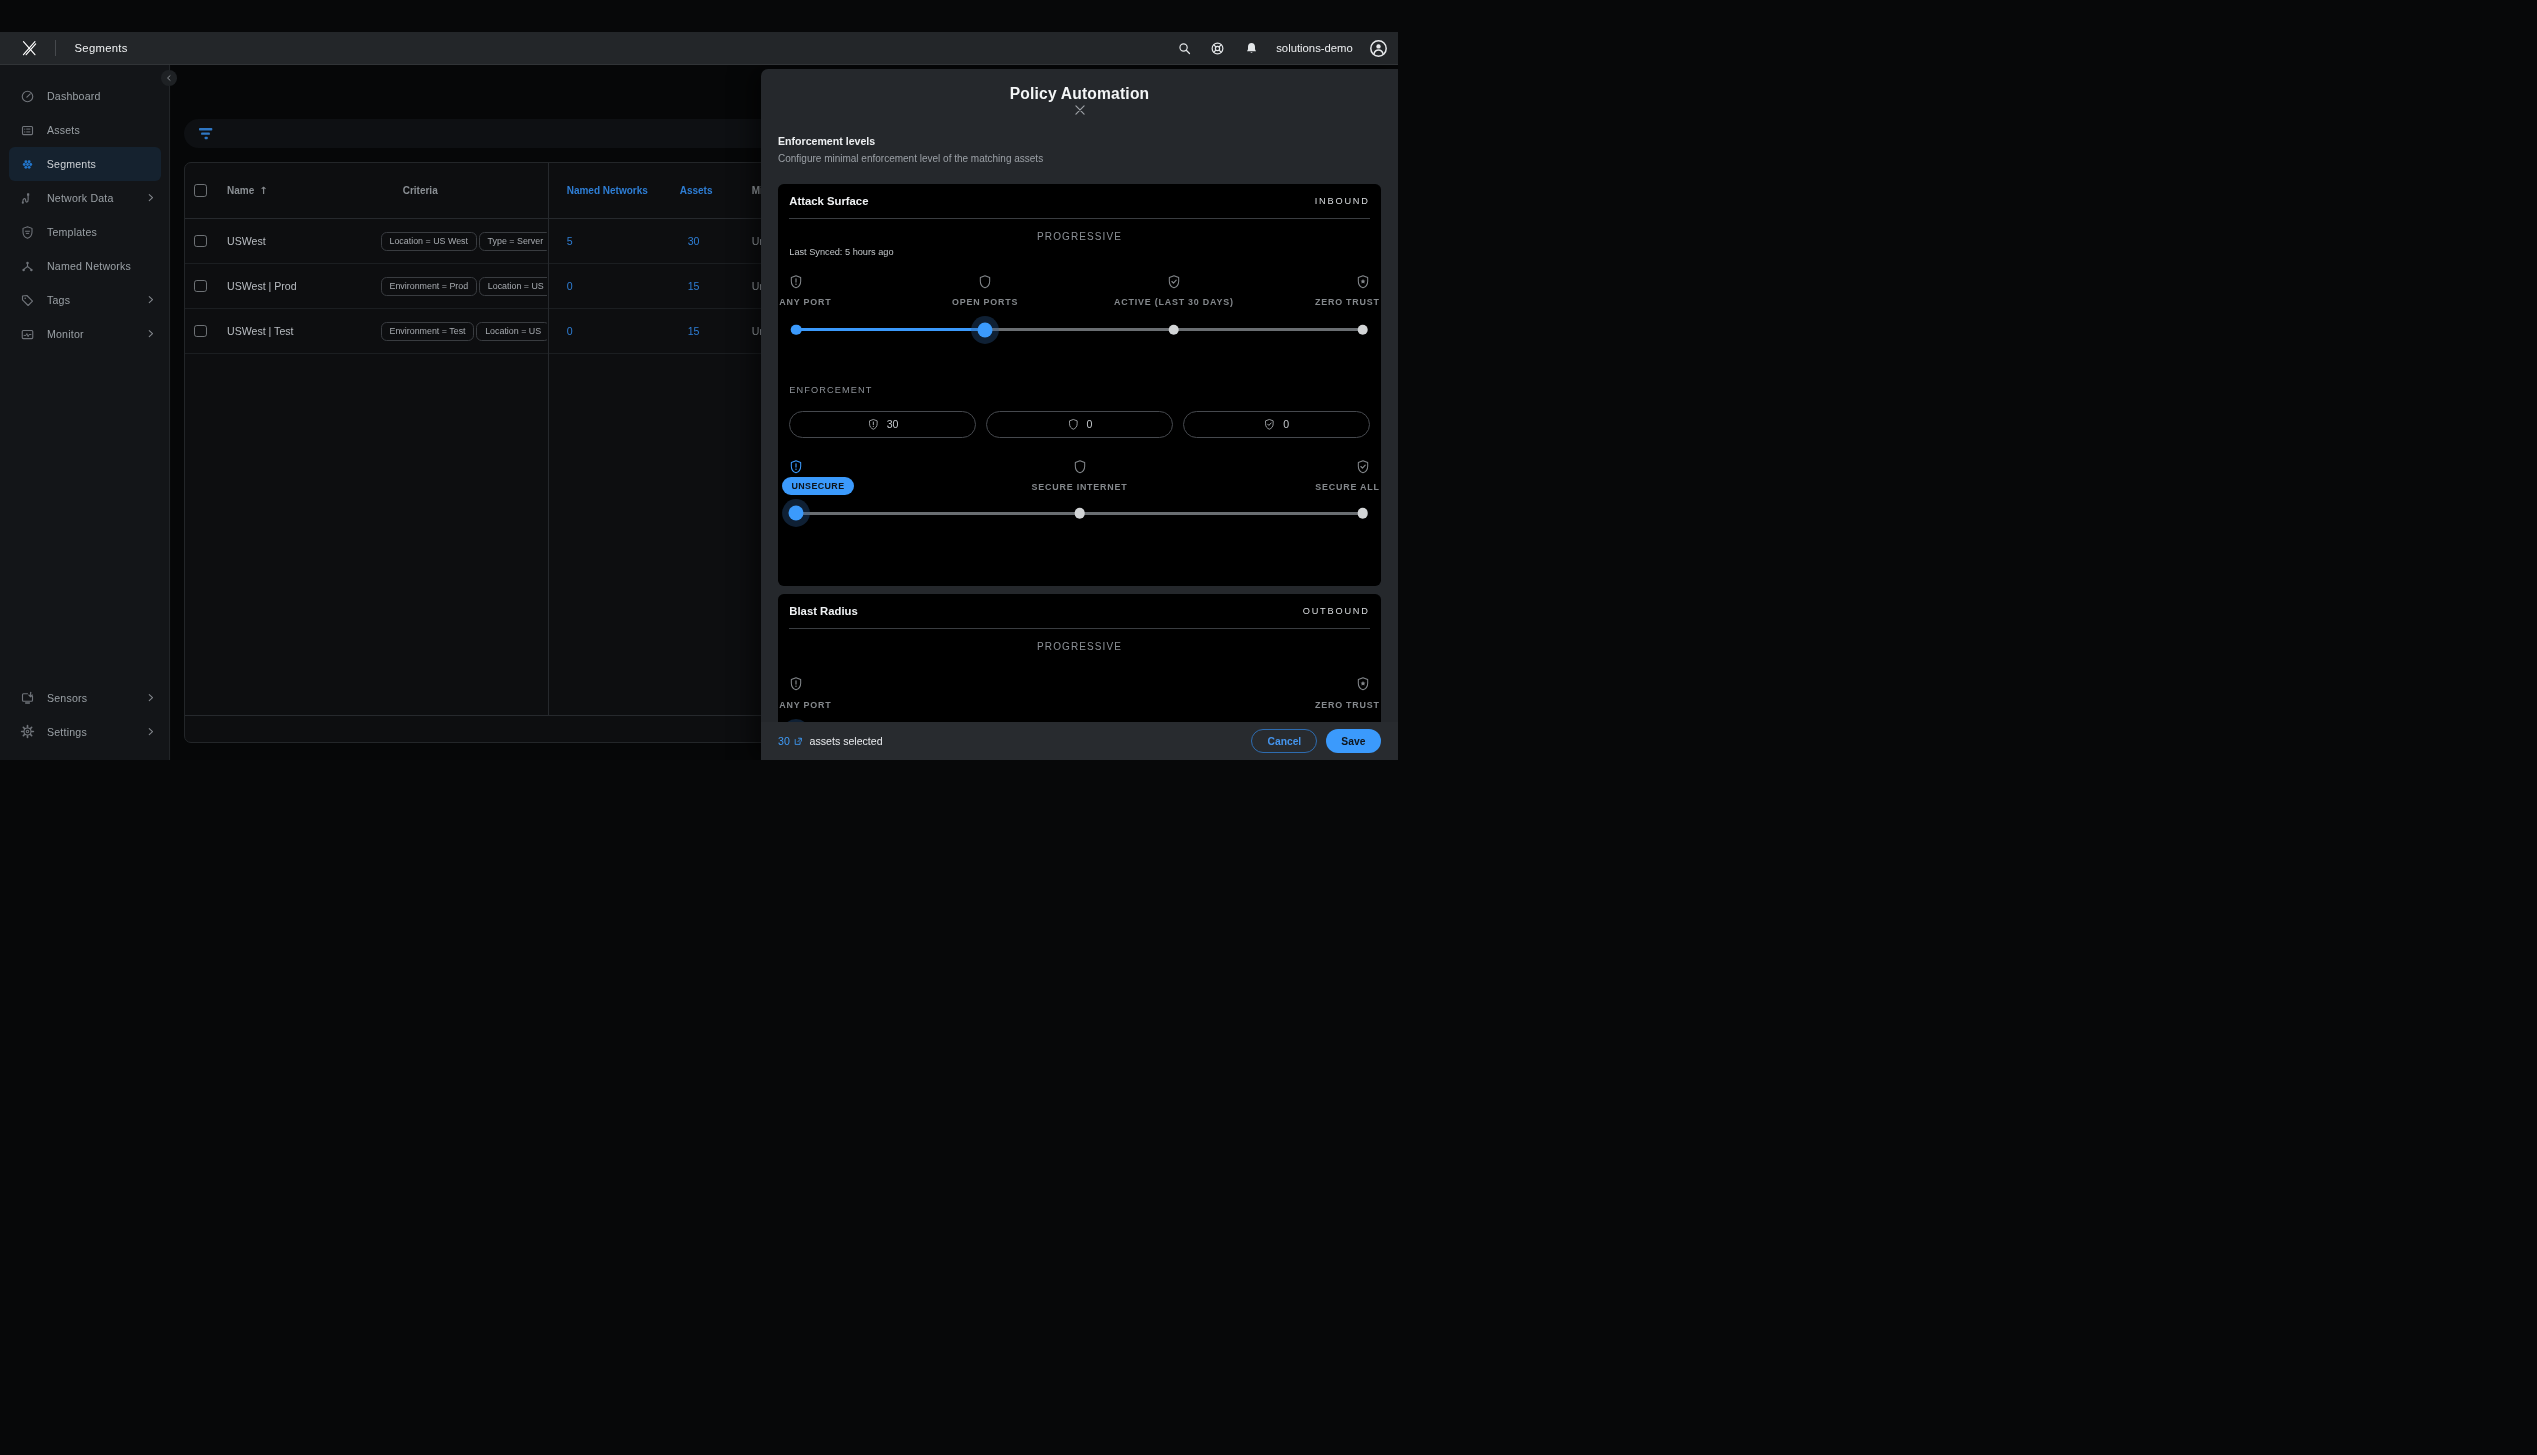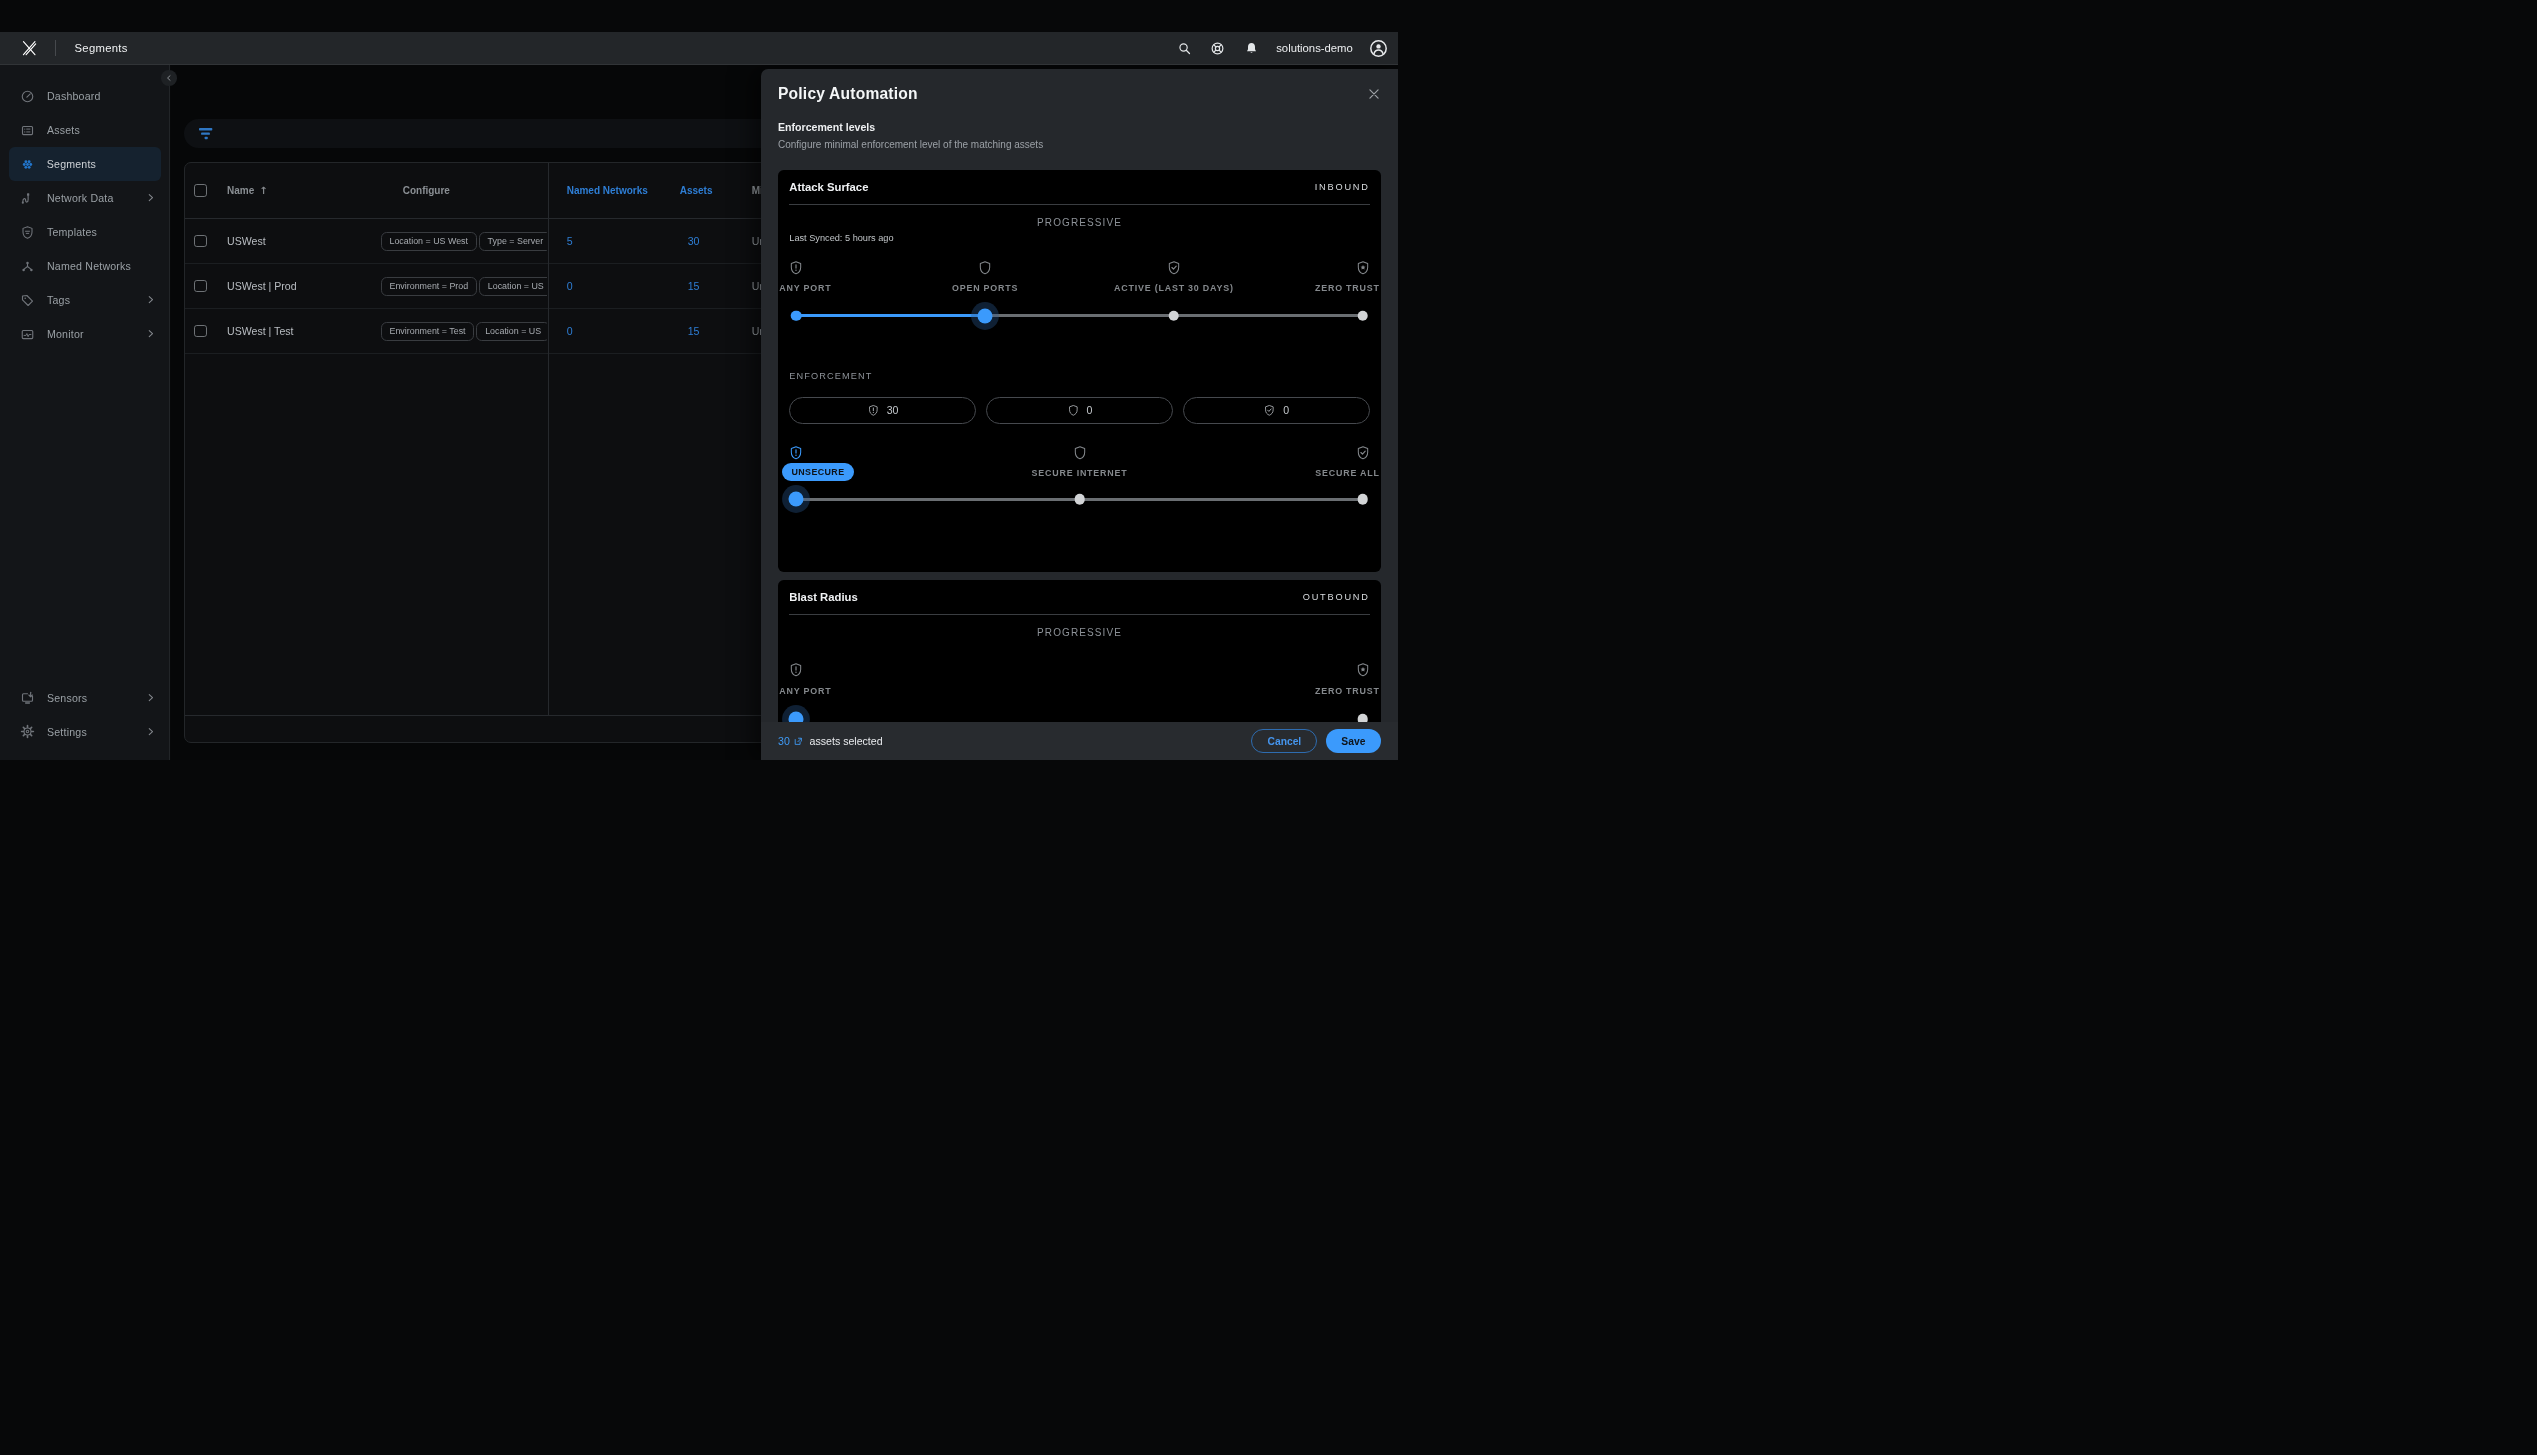--- a/index.html
+++ b/index.html
@@ -63,21 +63,21 @@
   .cell-assets{padding-left:20px;color:#2e7ed5;}
   .cell-assets.val{padding-left:28px;}
   .cell-mi{padding-left:14px;color:#9aa0a5;white-space:nowrap;overflow:hidden;}
   .col-divider{position:absolute;left:363px;top:0;bottom:27px;width:0.7px;background:#26292d;}
   .tfooter{position:absolute;left:0;right:0;bottom:0;height:27px;border-top:0.7px solid #26292d;}
 
   
   .panel{position:absolute;top:37px;left:761px;right:0;bottom:0;background:#25282c;
          border-top-left-radius:7px;box-shadow:-8.5px 0 22.7px rgba(0,0,0,.5);z-index:40;}
   .panel-scroll{position:absolute;top:0;bottom:38px;left:0;right:0;overflow:hidden;padding:0 17px;}
-  .panel-head{display:flex;align-items:center;justify-content:space-between;padding-top:15.6px;}
+  .panel-head{display:flex;align-items:center;justify-content:space-between;padding-top:15.6px;flex-direction:column;}
   .panel-title{font-size:15.6px;font-weight:bold;color:#f4f6f7;letter-spacing:0.2px;}
   .close-btn{width:14px;height:14px;color:#9fa3a8;cursor:pointer;background:none;border:none;padding:0;}
   .close-btn svg{width:14px;height:14px;}
   .section-title{margin-top:18.4px;font-size:10.6px;font-weight:bold;color:#eef0f2;}
   .section-desc{margin-top:5.7px;font-size:10px;color:#9ba0a6;}
 
   .card{margin-top:20px;background:#000000;border-radius:5.7px;padding:11.3px 11.3px 59px;}
   .card.blast{margin-top:8.5px;padding-bottom:28px;min-height:227px;}
   .card-head{display:flex;align-items:center;justify-content:space-between;}
   .card-title{font-size:11.3px;font-weight:bold;color:#f0f2f4;}
@@ -383,21 +383,21 @@
     </div>
 
     <div class="tablecard">
       <div class="col-divider"></div>
 
       <div class="tgrid thead">
         <div class="cell-check">
             <span class="checkbox"></span>
           </div>
         <div class="cell-name"><span>Name</span><span class="sort-arrow">↑</span></div>
-        <div class="crit-head">Configure</div>
+        <div class="crit-head">Criteria</div>
         <div class="cell-nn">Named Networks</div>
         <div class="cell-assets">Assets</div>
         <div class="cell-mi">Mi</div>
       </div>
 
       <div class="tgrid trow">
         <div class="cell-check">
             <span class="checkbox"></span>
           </div>
         <div class="cell-name">USWest</div>

